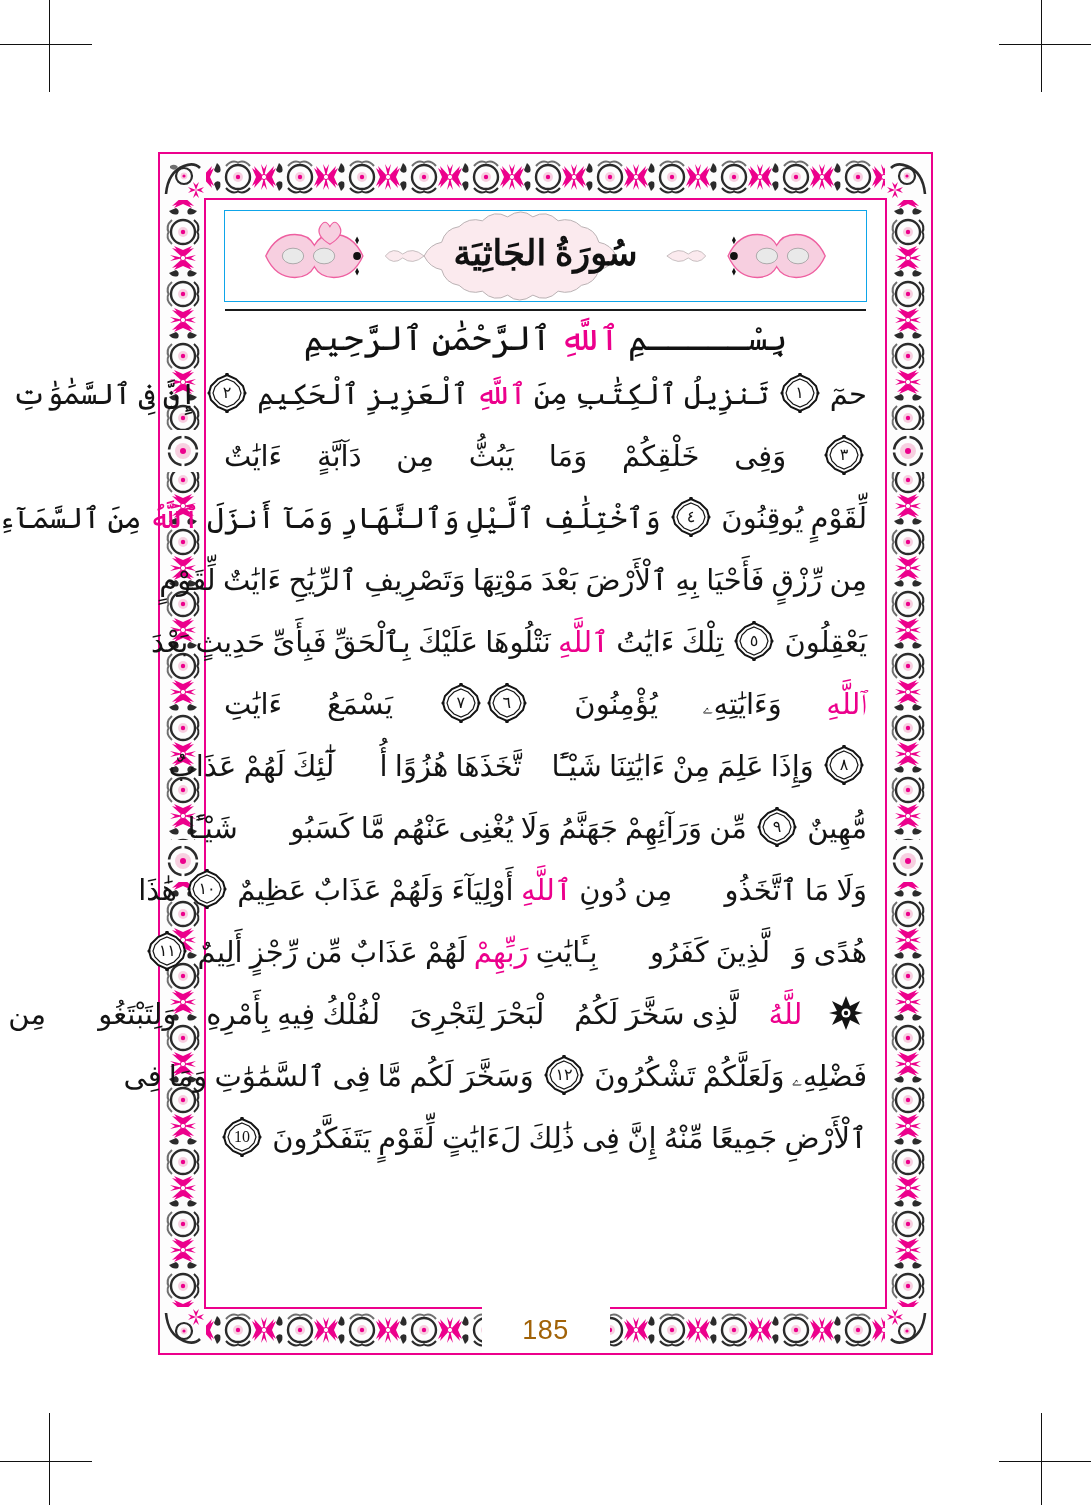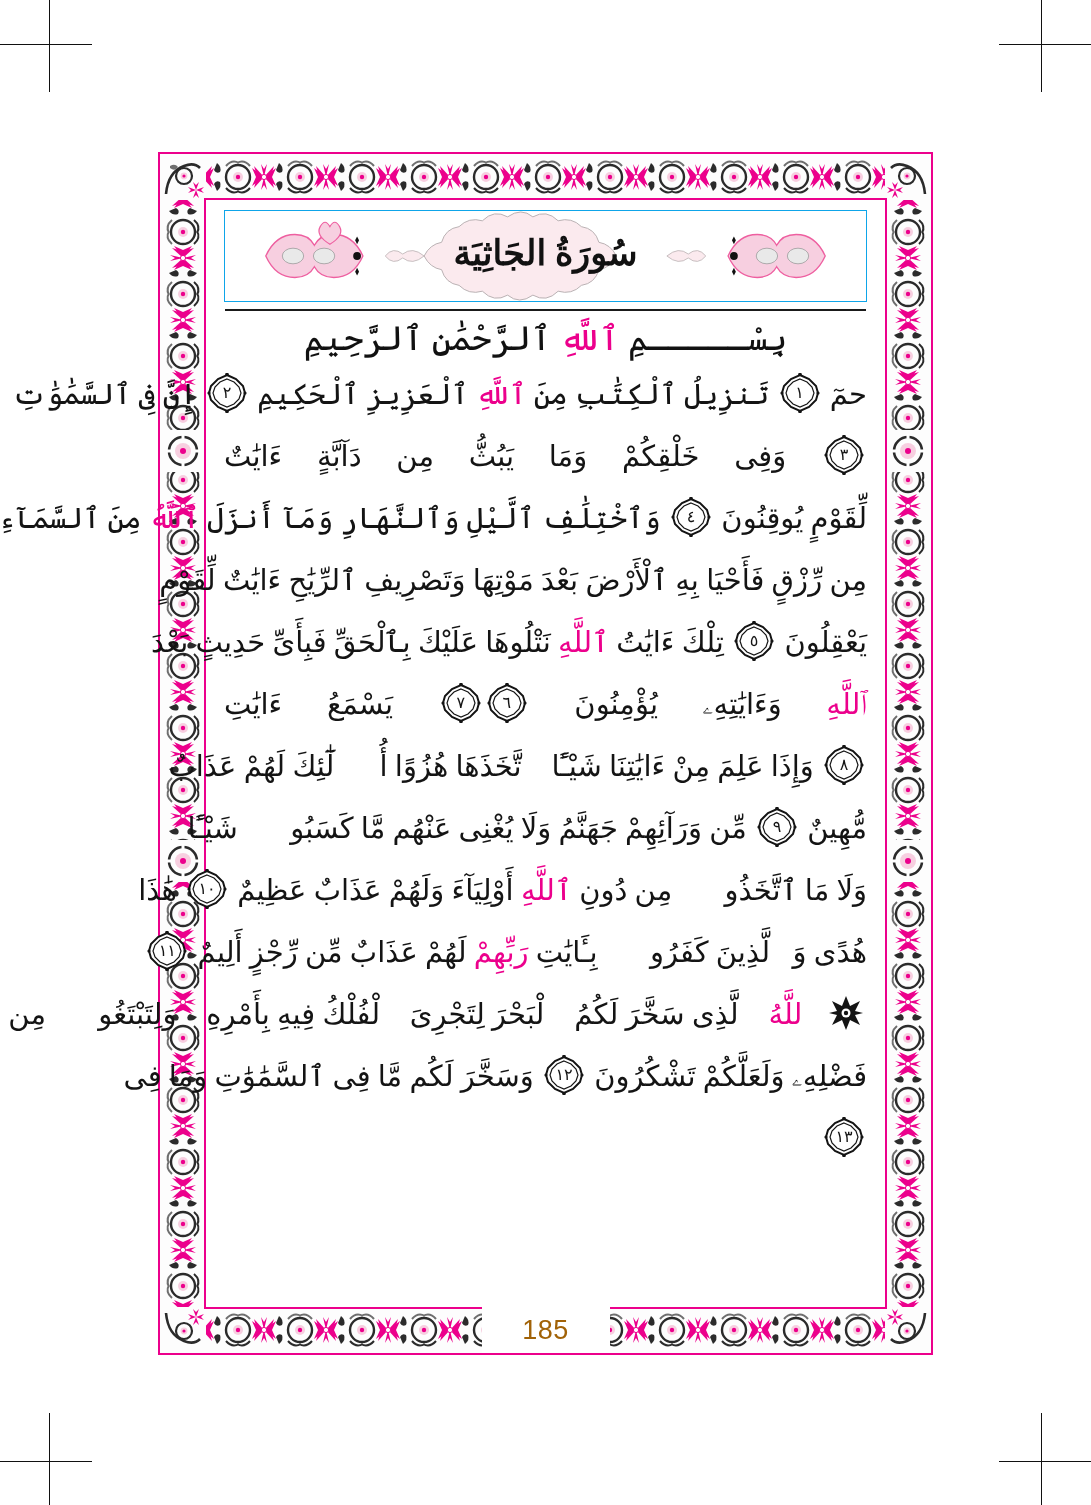--- a/index.html
+++ b/index.html
@@ -565,23 +565,23 @@
             </svg><span class="digits">١٠</span></span><span> هَٰذَا</span></div>
         <div class="ayah-line"><span>هُدًى وَٱلَّذِينَ كَفَرُوا۟ بِـَٔايَٰتِ </span><span class="rabb">رَبِّهِمْ</span><span> لَهُمْ عَذَابٌ مِّن رِّجْزٍ أَلِيمٌ </span><span class="ayah-num"><svg width="40" height="40" viewBox="0 0 40 40">
               <use href="#ayah-rosette"></use>
             </svg><span class="digits">١١</span></span></div>
         <div class="ayah-line"><span class="hizb-star"><svg width="34" height="34" viewBox="0 0 34 34">
               <use href="#hizb-star-sym"></use>
             </svg></span><span class="lafz">ٱللَّهُ</span><span> ٱلَّذِى سَخَّرَ لَكُمُ ٱلْبَحْرَ لِتَجْرِىَ ٱلْفُلْكُ فِيهِ بِأَمْرِهِۦ وَلِتَبْتَغُوا۟ مِن</span></div>
         <div class="ayah-line"><span>فَضْلِهِۦ وَلَعَلَّكُمْ تَشْكُرُونَ </span><span class="ayah-num"><svg width="40" height="40" viewBox="0 0 40 40">
               <use href="#ayah-rosette"></use>
             </svg><span class="digits">١٢</span></span><span> وَسَخَّرَ لَكُم مَّا فِى ٱلسَّمَٰوَٰتِ وَمَا فِى</span></div>
-        <div class="ayah-line"><span class="ayah-num"><svg width="40" height="40" viewBox="0 0 40 40">
-              <use href="#ayah-rosette"></use>
-            </svg><span class="digits">١٣</span></span></div>
+        <div class="ayah-line"><span>ٱلْأَرْضِ جَمِيعًا مِّنْهُ إِنَّ فِى ذَٰلِكَ لَءَايَٰتٍ لِّقَوْمٍ يَتَفَكَّرُونَ </span><span class="ayah-num"><svg width="40" height="40" viewBox="0 0 40 40">
+              <use href="#ayah-rosette"></use>
+            </svg><span class="digits">10</span></span></div>
       </div>
 
   </div>
 </div>
 
 <svg width="0" height="0" style="position:absolute" aria-hidden="true">
   <defs>
     <g id="ayah-rosette">
       <path d="M20 2 L29 6 L36 13 L38 20 L36 27 L29 34 L20 38 L11 34 L4 27 L2 20 L4 13 L11 6 Z" fill="#ffffff" stroke="#141414" stroke-width="2"></path>
       <path d="M20 6 L27 9 L32 14 L34 20 L32 26 L27 31 L20 34 L13 31 L8 26 L6 20 L8 14 L13 9 Z" fill="none" stroke="#141414" stroke-width="1.2"></path>

